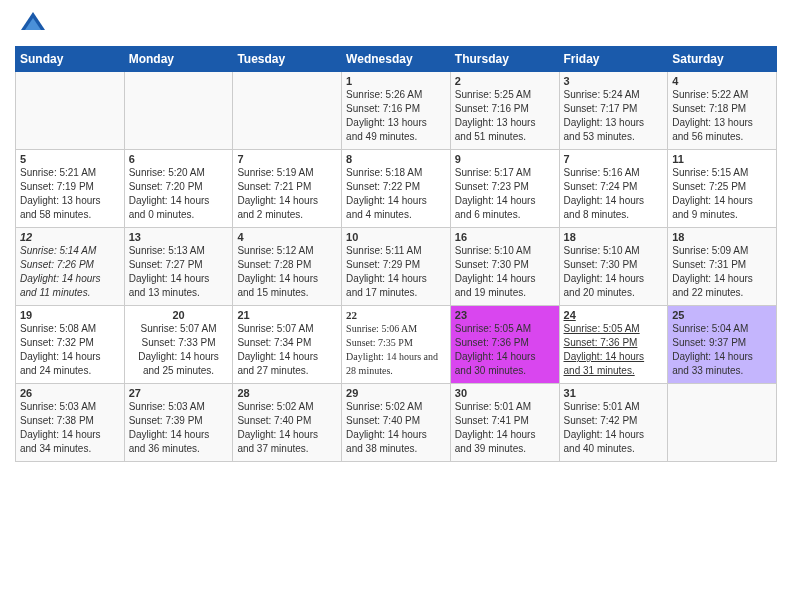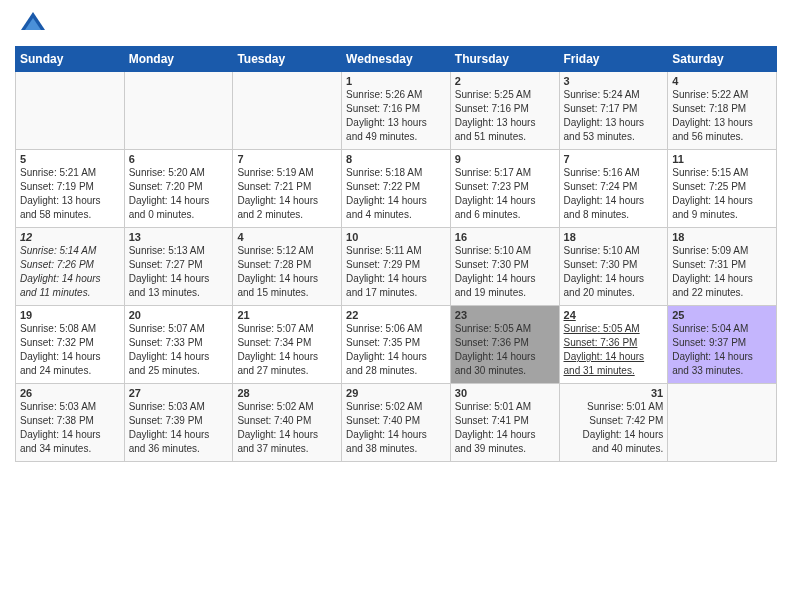--- a/index.html
+++ b/index.html
@@ -271,42 +271,42 @@
           </td>
         </tr>
         <tr>
           <td style="background: rgb(255, 255, 255);">
             <span class="day-num">19</span>
             <div class="day-info">Sunrise: 5:08 AM
 Sunset: 7:32 PM
 Daylight: 14 hours
 and 24 minutes.</div>
           </td>
-          <td style="background: rgb(255, 255, 255);">
+          <td style="background: rgb(255, 255, 255); text-align: center;">
             <span class="day-num">20</span>
             <div class="day-info">Sunrise: 5:07 AM
 Sunset: 7:33 PM
 Daylight: 14 hours
 and 25 minutes.</div>
           </td>
           <td style="background: rgb(255, 255, 255);">
             <span class="day-num">21</span>
             <div class="day-info">Sunrise: 5:07 AM
 Sunset: 7:34 PM
 Daylight: 14 hours
 and 27 minutes.</div>
           </td>
-          <td style="background: rgb(255, 255, 255);">
+          <td style="background: rgb(255, 255, 255); font-family: Liberation Serif, serif;">
             <span class="day-num">22</span>
             <div class="day-info">Sunrise: 5:06 AM
 Sunset: 7:35 PM
 Daylight: 14 hours
 and 28 minutes.</div>
           </td>
-          <td style="background: #a3a3a3;">
+          <td style="background: #d946ef;">
             <span class="day-num">23</span>
             <div class="day-info">Sunrise: 5:05 AM
 Sunset: 7:36 PM
 Daylight: 14 hours
 and 30 minutes.</div>
           </td>
           <td style="background: rgb(255, 255, 255); text-decoration: underline;">
             <span class="day-num">24</span>
             <div class="day-info">Sunrise: 5:05 AM
 Sunset: 7:36 PM
@@ -350,21 +350,21 @@
 Daylight: 14 hours
 and 38 minutes.</div>
           </td>
           <td style="background: rgb(249, 249, 249);">
             <span class="day-num">30</span>
             <div class="day-info">Sunrise: 5:01 AM
 Sunset: 7:41 PM
 Daylight: 14 hours
 and 39 minutes.</div>
           </td>
-          <td style="background: rgb(249, 249, 249); text-align: right;">
+          <td style="background: rgb(249, 249, 249);">
             <span class="day-num">31</span>
             <div class="day-info">Sunrise: 5:01 AM
 Sunset: 7:42 PM
 Daylight: 14 hours
 and 40 minutes.</div>
           </td>
           <td class="empty-cell" style="background: rgb(249, 249, 249);"></td>
         </tr>
       </tbody>
   </table>

